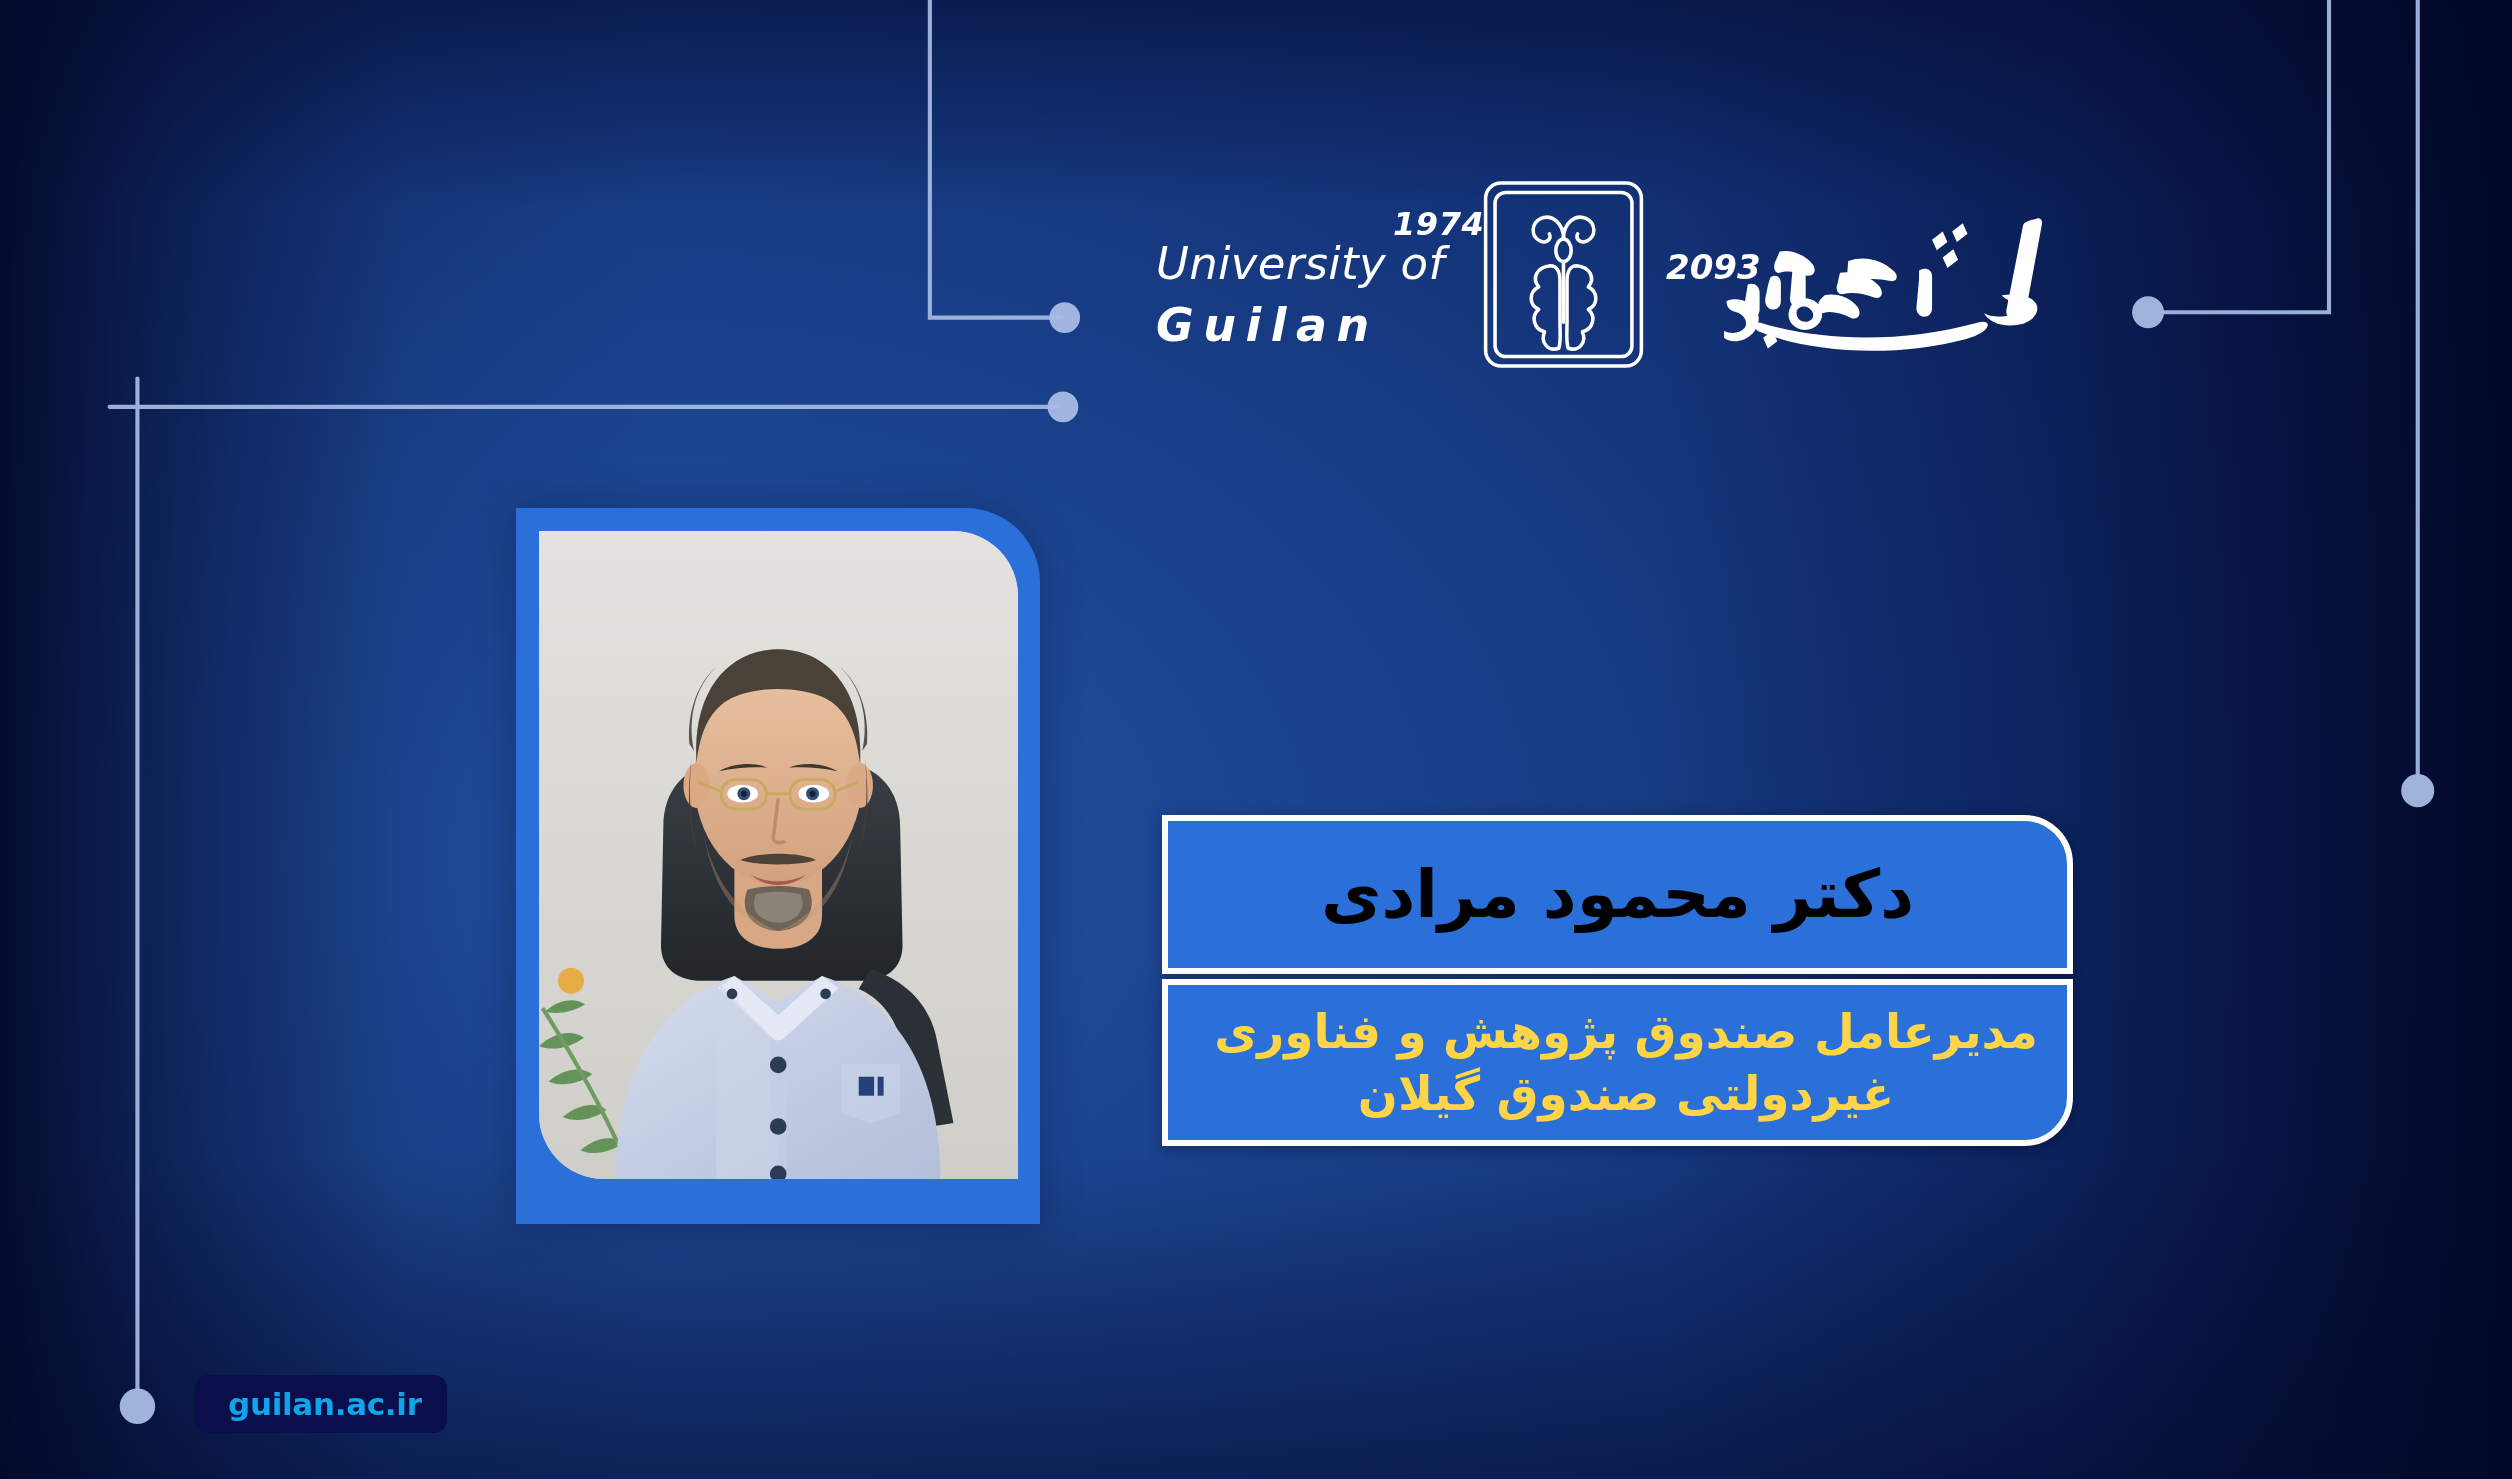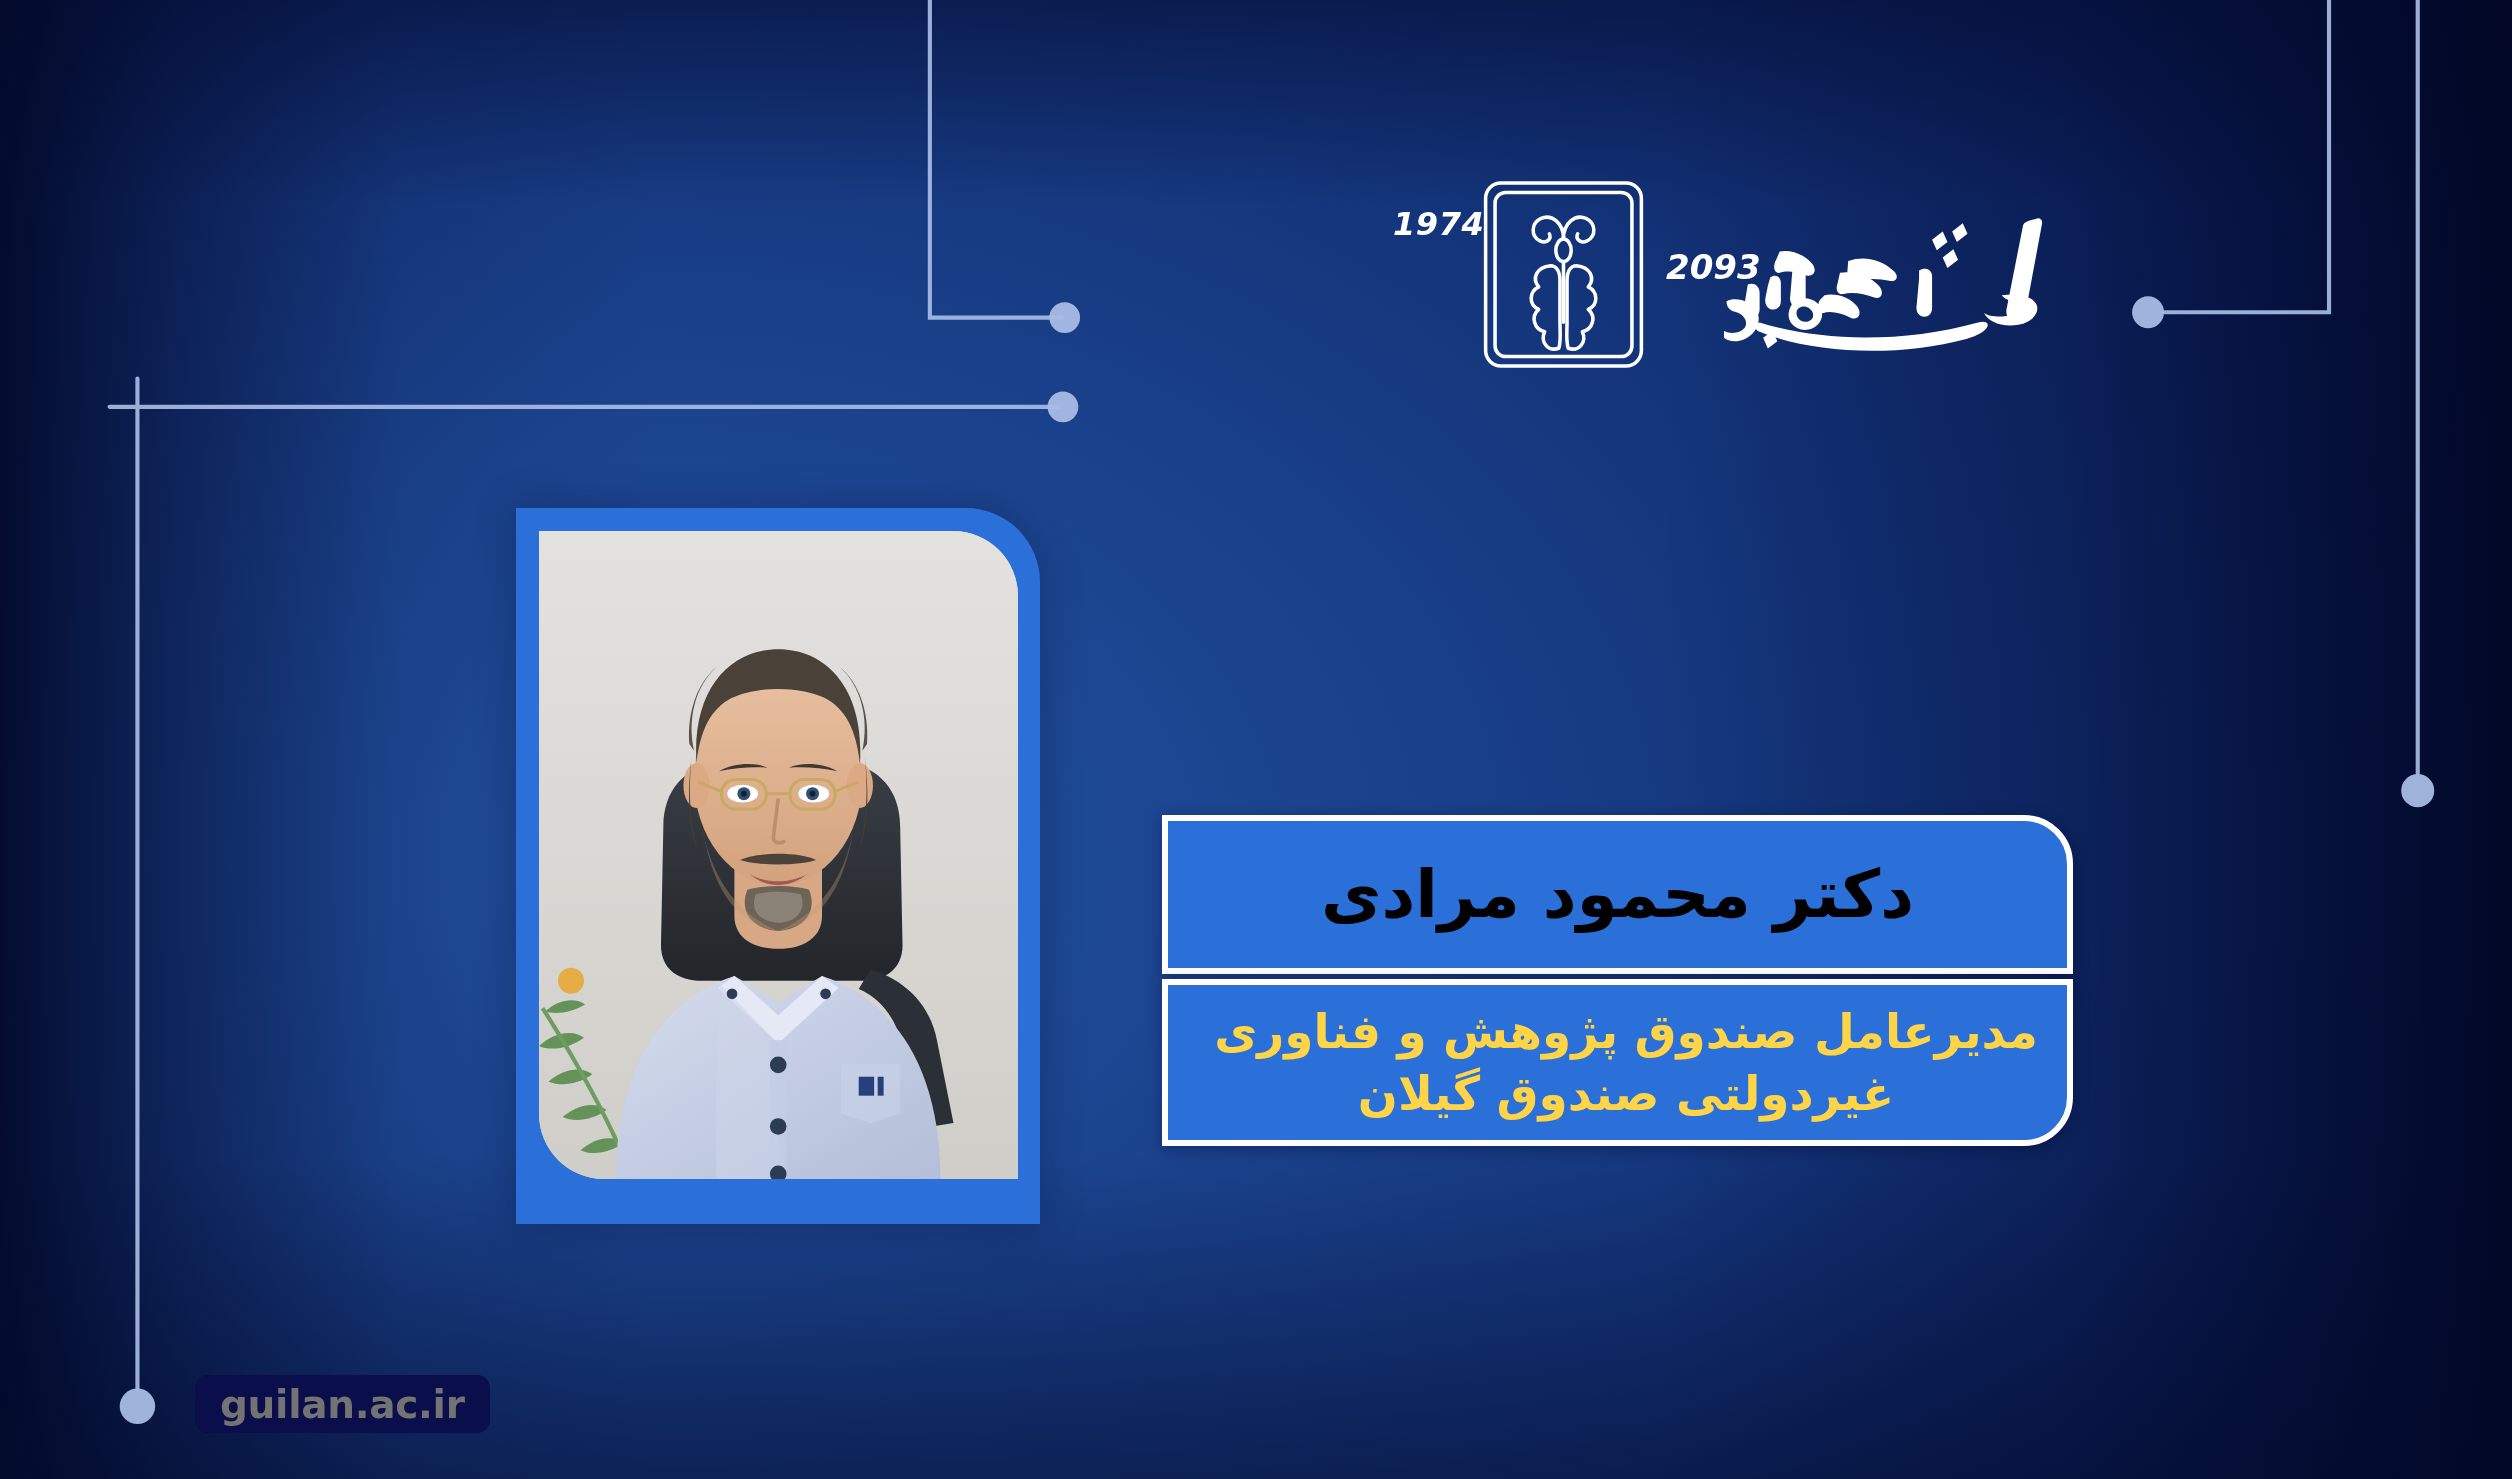--- a/index.html
+++ b/index.html
@@ -209,25 +209,26 @@
     top: 1375px;
     height: 58px;
     padding: 0 25px;
     display: flex;
     align-items: center;
     background: #0a0e4a;
     border-radius: 13px;
     direction: ltr;
   }
   .url-pill .txt {
-    color: #737373;
-    font-size: 39px;
+    color: #0ea5e9;
+    font-size: 31px;
     font-weight: 700;
     letter-spacing: -0.3px;
     font-family: "DejaVu Sans", "Liberation Sans", sans-serif;
+    margin-left: 8px;
   }
 </style>
 </head>
 <body>
 
 <div class="stage">
 
   <div class="bg-base"></div>
   <div class="bg-top-glow"></div>
   <div class="bg-vig-left"></div>
@@ -252,20 +253,24 @@
       <circle cx="3632" cy="528" r="27"></circle>
       <circle cx="4088" cy="1337" r="28"></circle>
       <circle cx="232" cy="2378" r="30"></circle>
     </g>
   </svg>
 
   <div class="logo">
 
     <div class="logo-year-en">1974</div>
 
+    <div class="logo-en">
+      <div class="l1">University of</div>
+      <div class="l2">Guilan</div>
+    </div>
 
     <svg class="logo-emblem" viewBox="0 0 300 330" aria-hidden="true">
       <g fill="none" stroke="#ffffff" stroke-width="6" stroke-linejoin="round" stroke-linecap="round">
         <rect x="18" y="10" width="264" height="310" rx="26"></rect>
         <rect x="34" y="26" width="232" height="278" rx="18"></rect>
         <path d="M150 104
                  C150 78 130 62 112 70
                  C95 78 94 100 110 108
                  C122 114 130 104 126 96"></path>
         <path d="M150 104

